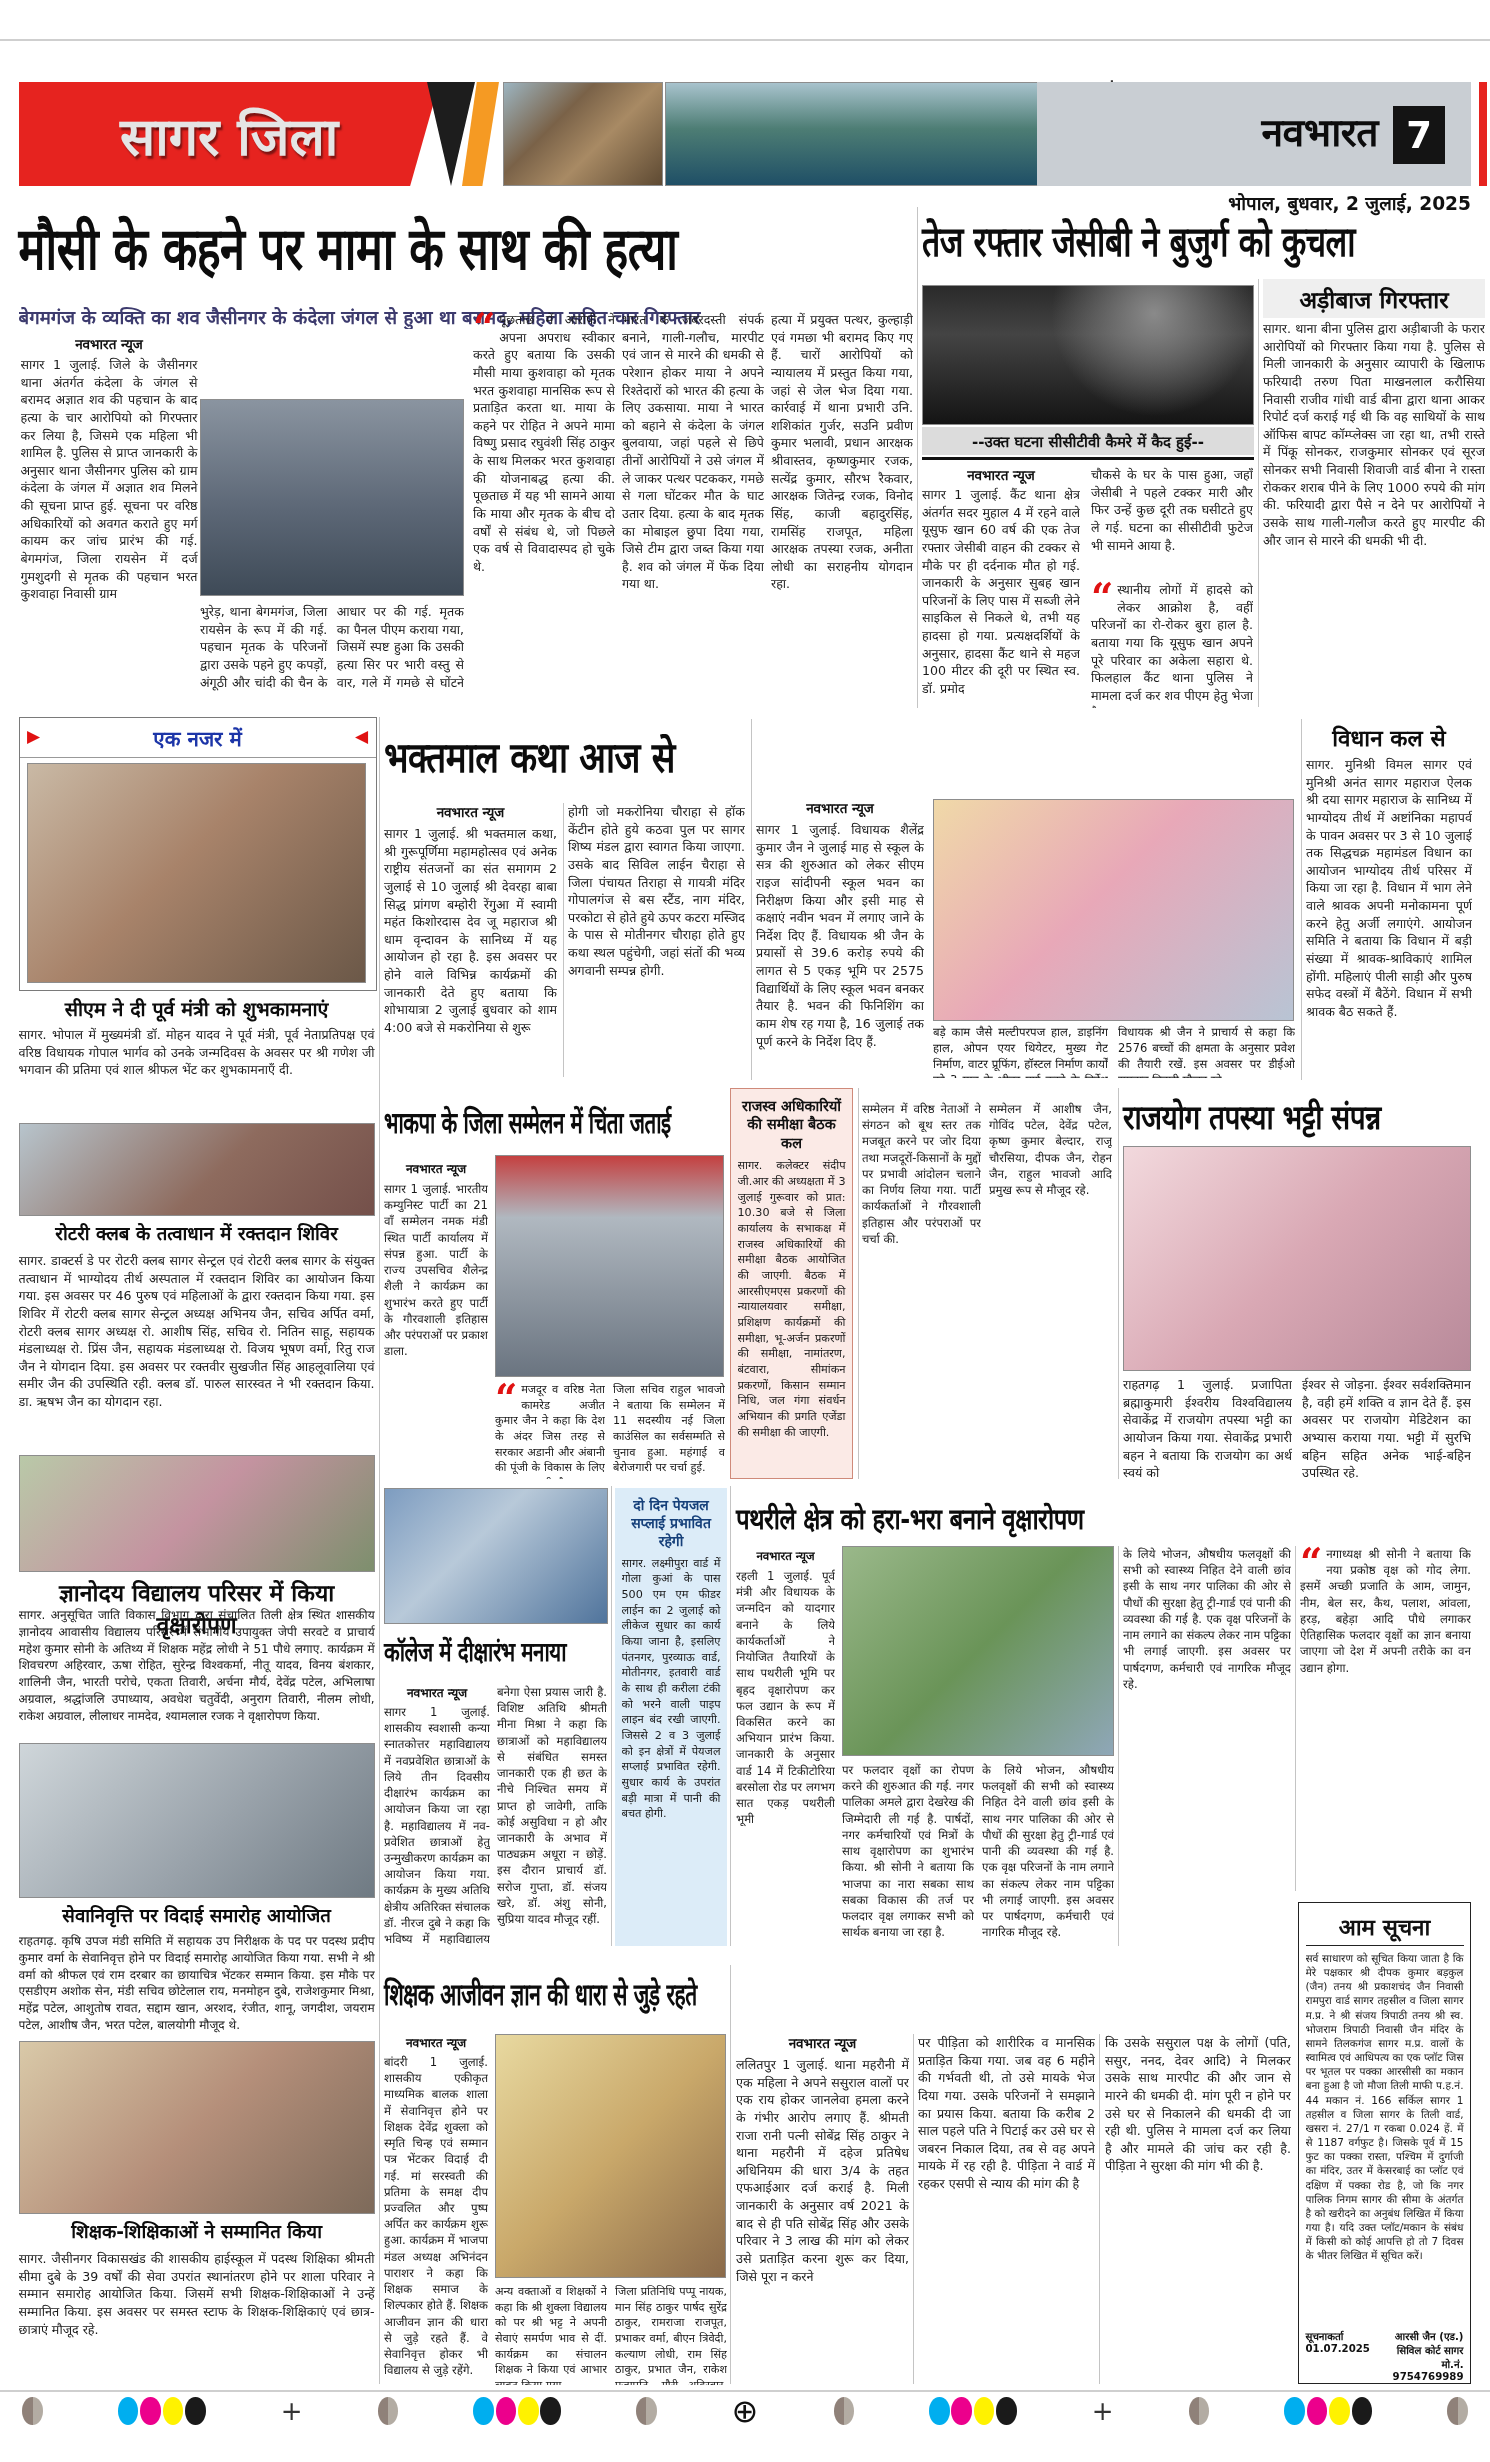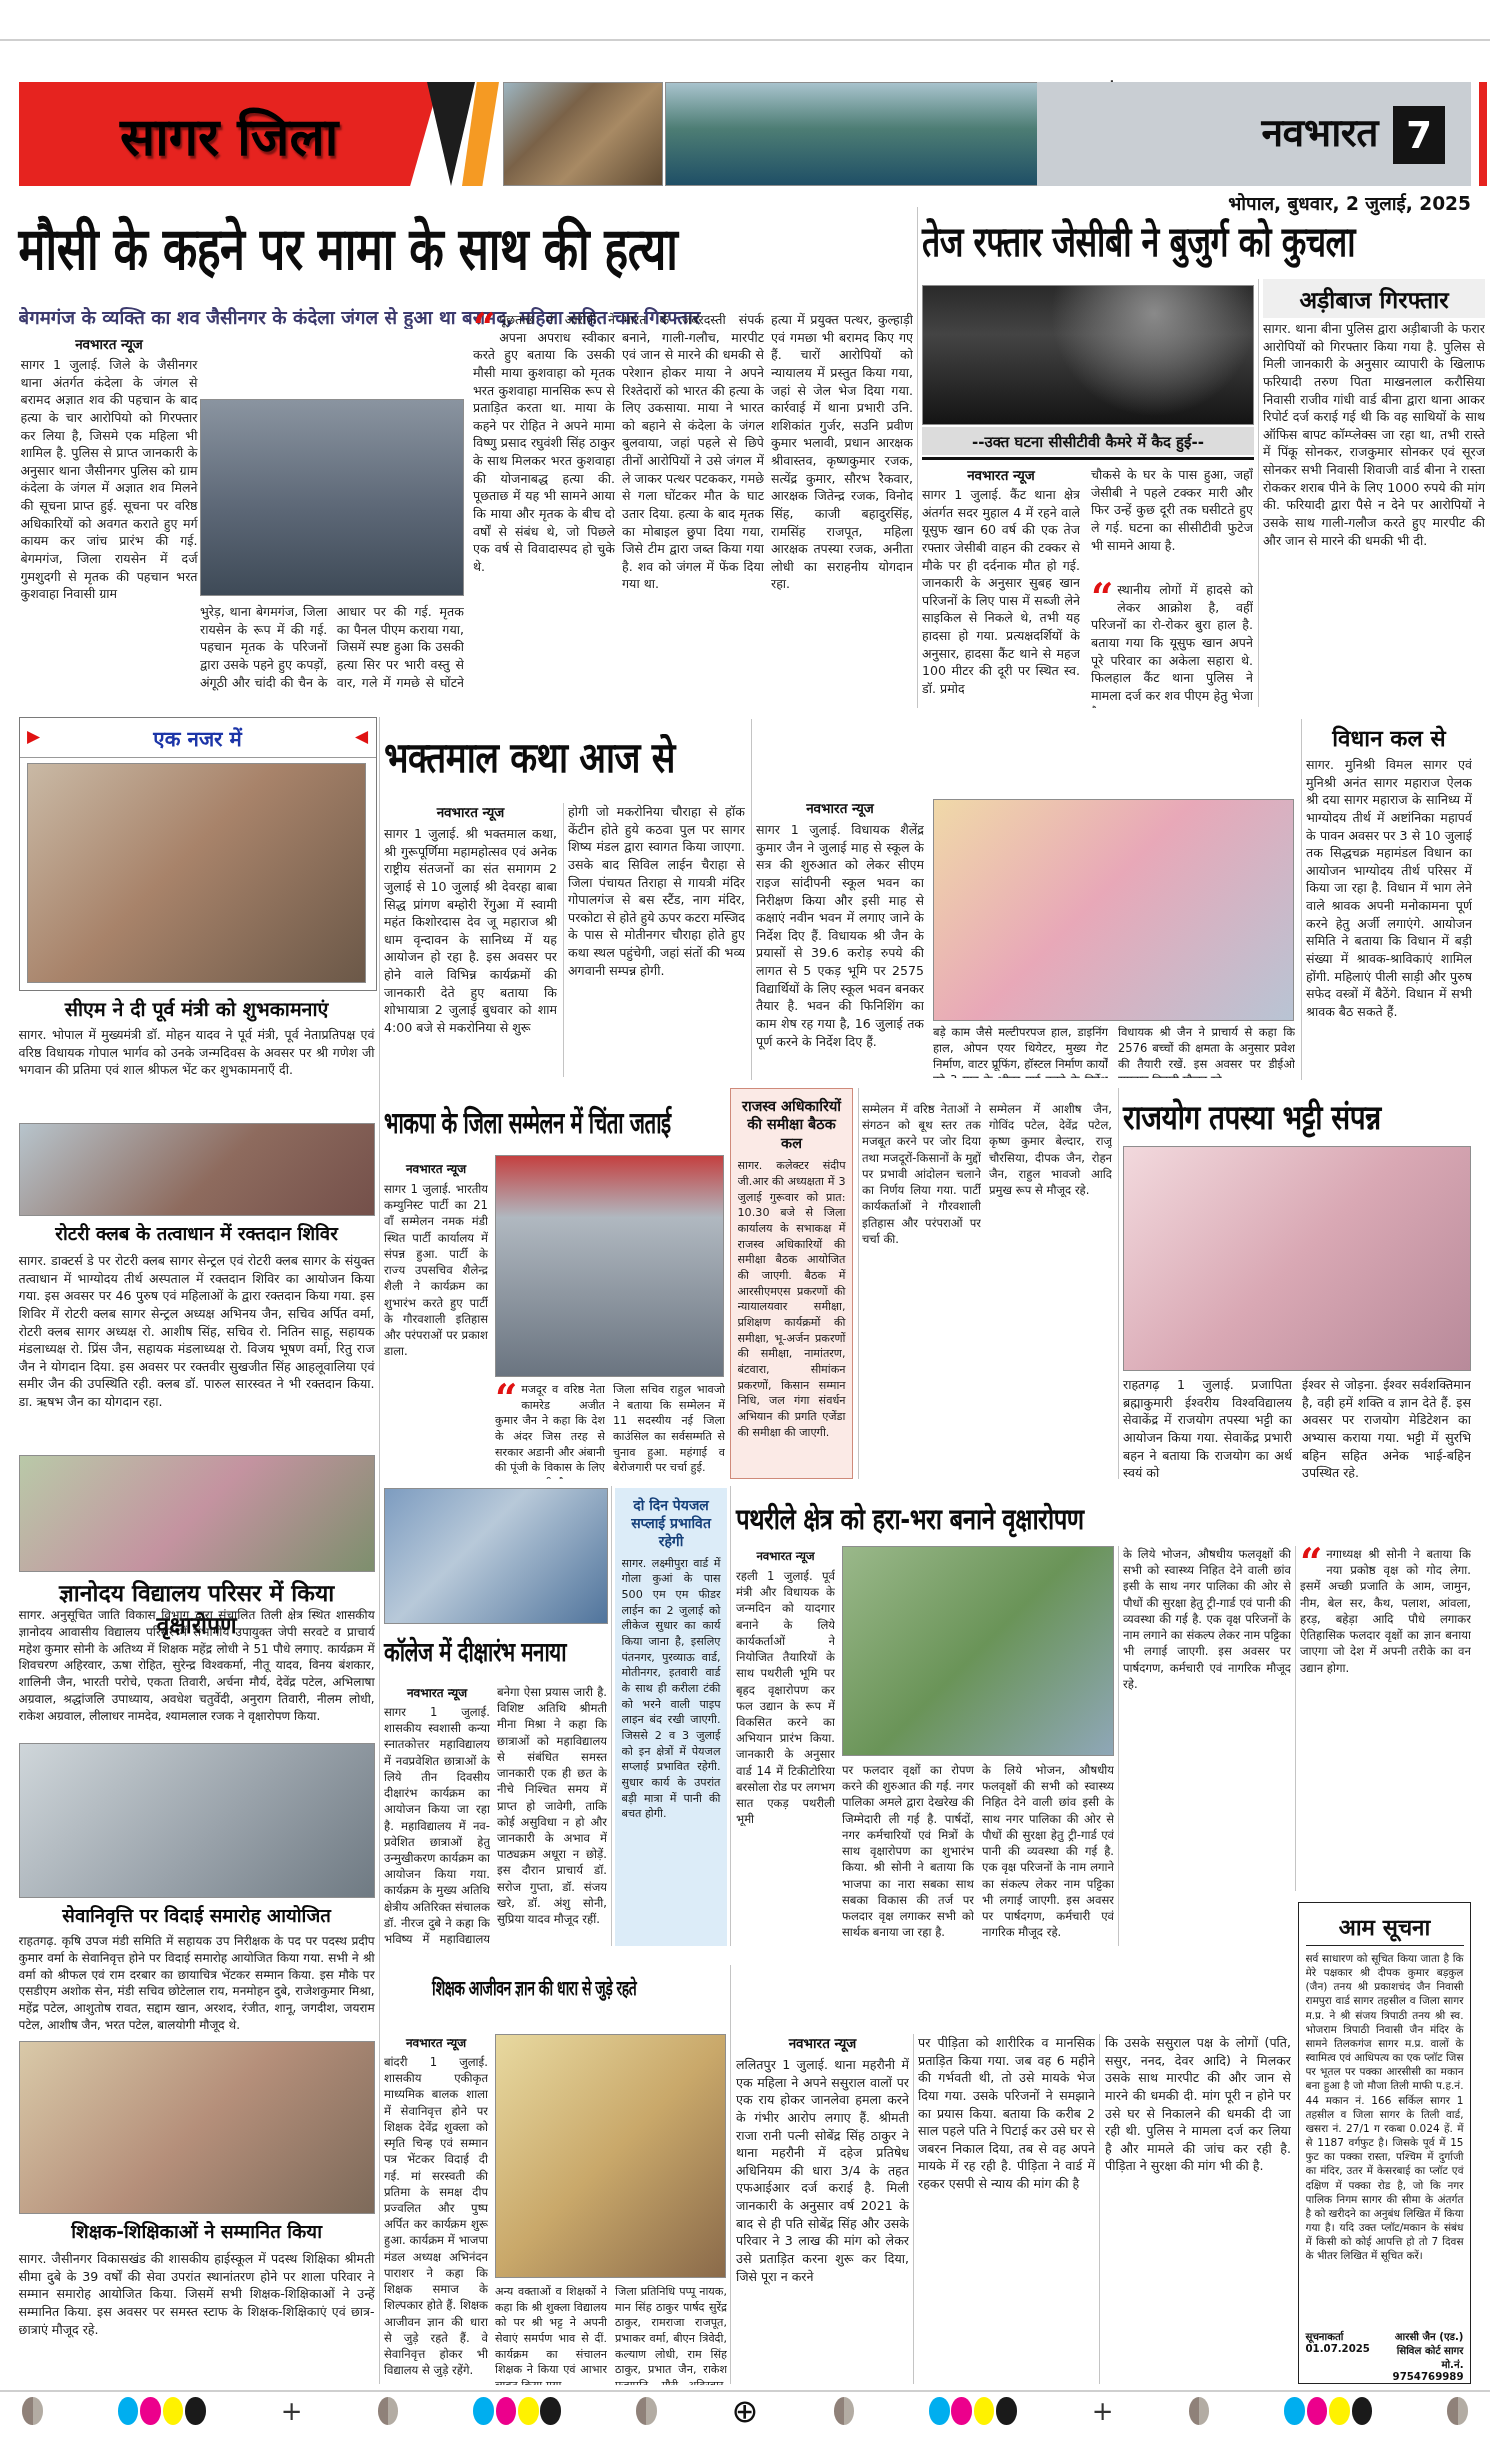--- a/index.html
+++ b/index.html
@@ -14,21 +14,21 @@
   .body{font-size:12.6px;line-height:1.4;text-align:justify;overflow:hidden;color:#1a1a1a;}
   .body.sm{font-size:11.6px;}
   .byline{font-weight:bold;text-align:center;font-size:13.5px;}
   .photo{border:0.9px solid #8d8d8d;box-sizing:border-box;}
   .vr{position:absolute;width:0.9px;background:#c4c4c4;}
   .caphead{font-weight:800;text-align:center;color:#0c0c0c;}
   .q::before{content:"\201C";float:left;font-size:39px;line-height:0.75;color:#e01212;
              font-weight:bold;margin:1.9px 3.7px 0 0;font-family:"DejaVu Serif",serif;}
   .redbox{background:#e6231f;clip-path:polygon(0 0,100% 0,93% 100%,0 100%);
           display:flex;align-items:center;justify-content:center;}
-  .redbox span{color:#000000;font-weight:800;font-size:52px;text-shadow:1.9px 2.8px 1.9px rgba(0,0,0,.45);}
+  .redbox span{color:#e5e5e5;font-weight:800;font-size:52px;text-shadow:1.9px 2.8px 1.9px rgba(0,0,0,.45);}
   .tri-black{width:0;height:0;border-top:104px solid #1d1d1d;border-left:24px solid transparent;border-right:24px solid transparent;}
   .tri-orange{background:#f59a23;clip-path:polygon(40% 0,100% 0,55% 100%,0 100%);}
   .graypanel{background:#c9ced3;}
   .pagebox{background:#141414;color:#fff;display:flex;align-items:center;justify-content:center;
            font-weight:800;font-size:37px;}
   .capband{background:#dcdcdc;display:flex;align-items:center;justify-content:center;
            font-weight:bold;font-size:15px;}
   .boxed{border:0.9px solid #7a7a7a;}
   .eknazar-head{color:#1c35a8;font-weight:800;font-size:20.5px;text-align:center;
                 border-bottom:1.9px solid #999;padding:5.6px 0;position:relative;}
@@ -173,21 +173,21 @@
   <div class="abs byline" style="left:736px;top:1548px;width:99px;font-size:11.6px;">नवभारत न्यूज</div>
   <div class="abs body sm" style="left:736px;top:1568px;width:99px;height:378px;">रहली 1 जुलाई. पूर्व मंत्री और विधायक के जन्मदिन को यादगार बनाने के लिये कार्यकर्ताओं ने नियोजित तैयारियों के साथ पथरीली भूमि पर बृहद वृक्षारोपण कर फल उद्यान के रूप में विकसित करने का अभियान प्रारंभ किया. जानकारी के अनुसार वार्ड 14 में टिकीटोरिया बरसोला रोड पर लगभग सात एकड़ पथरीली भूमी</div>
   <div class="abs photo" style="left:842px;top:1546px;width:272px;height:210px;background:linear-gradient(135deg,#9ab88a 0%,#6a9458 50%,#8fa7b8 100%);"></div>
   <div class="abs body sm" style="left:842px;top:1762px;width:132px;height:184px;">पर फलदार वृक्षों का रोपण करने की शुरुआत की गई. नगर पालिका अमले द्वारा देखरेख की जिम्मेदारी ली गई है. पार्षदों, नगर कर्मचारियों एवं मित्रों के साथ वृक्षारोपण का शुभारंभ किया. श्री सोनी ने बताया कि भाजपा का नारा सबका साथ सबका विकास की तर्ज पर फलदार वृक्ष लगाकर सभी को सार्थक बनाया जा रहा है.</div>
   <div class="abs body sm" style="left:982px;top:1762px;width:132px;height:184px;">के लिये भोजन, औषधीय फलवृक्षों की सभी को स्वास्थ्य निहित देने वाली छांव इसी के साथ नगर पालिका की ओर से पौधों की सुरक्षा हेतु ट्री-गार्ड एवं पानी की व्यवस्था की गई है. एक वृक्ष परिजनों के नाम लगाने का संकल्प लेकर नाम पट्टिका भी लगाई जाएगी. इस अवसर पर पार्षदगण, कर्मचारी एवं नागरिक मौजूद रहे.</div>
   <div class="abs body sm" style="left:1123px;top:1546px;width:168px;height:400px;">के लिये भोजन, औषधीय फलवृक्षों की सभी को स्वास्थ्य निहित देने वाली छांव इसी के साथ नगर पालिका की ओर से पौधों की सुरक्षा हेतु ट्री-गार्ड एवं पानी की व्यवस्था की गई है. एक वृक्ष परिजनों के नाम लगाने का संकल्प लेकर नाम पट्टिका भी लगाई जाएगी. इस अवसर पर पार्षदगण, कर्मचारी एवं नागरिक मौजूद रहे.</div>
   <div class="abs body sm q" style="left:1300px;top:1546px;width:171px;height:345px;">नगाध्यक्ष श्री सोनी ने बताया कि नया प्रकोष्ठ वृक्ष को गोद लेगा. इसमें अच्छी प्रजाति के आम, जामुन, नीम, बेल सर, कैथ, पलाश, आंवला, हरड़, बहेड़ा आदि पौधे लगाकर ऐतिहासिक फलदार वृक्षों का ज्ञान बनाया जाएगा जो देश में अपनी तरीके का वन उद्यान होगा.</div>
   <div class="vr" style="left:1118px;top:1546px;height:400px;"></div>
   <div class="vr" style="left:1295px;top:1546px;height:345px;"></div>
 
-  <div class="abs hl nw" style="left:384px;top:1973px;font-size:14px;margin-left:48px;"><span class="sy14">शिक्षक आजीवन ज्ञान की धारा से जुड़े रहते</span></div>
+  <div class="abs hl nw" style="left:384px;top:1973px;font-size:21px;"><span class="sy14">शिक्षक आजीवन ज्ञान की धारा से जुड़े रहते</span></div>
   <div class="abs byline" style="left:384px;top:2034px;width:104px;font-size:12px;">नवभारत न्यूज</div>
   <div class="abs body sm" style="left:384px;top:2054px;width:104px;height:330px;">बांदरी 1 जुलाई. शासकीय एकीकृत माध्यमिक बालक शाला में सेवानिवृत्त होने पर शिक्षक देवेंद्र शुक्ला को स्मृति चिन्ह एवं सम्मान पत्र भेंटकर विदाई दी गई. मां सरस्वती की प्रतिमा के समक्ष दीप प्रज्वलित और पुष्प अर्पित कर कार्यक्रम शुरू हुआ. कार्यक्रम में भाजपा मंडल अध्यक्ष अभिनंदन पाराशर ने कहा कि शिक्षक समाज के शिल्पकार होते हैं. शिक्षक आजीवन ज्ञान की धारा से जुड़े रहते हैं. वे सेवानिवृत्त होकर भी विद्यालय से जुड़े रहेंगे.</div>
   <div class="abs photo" style="left:495px;top:2034px;width:231px;height:244px;background:linear-gradient(135deg,#e8d9a0 0%,#c9a86a 50%,#8a6a4a 100%);"></div>
   <div class="abs body" style="left:495px;top:2284px;width:112px;height:101px;font-size:11.2px;">अन्य वक्ताओं व शिक्षकों ने कहा कि श्री शुक्ला विद्यालय को पर श्री भट्ट ने अपनी सेवाएं समर्पण भाव से दीं. कार्यक्रम का संचालन शिक्षक ने किया एवं आभार व्यक्त किया गया.</div>
   <div class="abs body" style="left:615px;top:2284px;width:112px;height:101px;font-size:11.2px;">जिला प्रतिनिधि पप्पू नायक, मान सिंह ठाकुर पार्षद सुरेंद्र ठाकुर, रामराजा राजपूत, प्रभाकर वर्मा, बीएन त्रिवेदी, कल्याण लोधी, राम सिंह ठाकुर, प्रभात जैन, राकेश प्रजापति, गौरी अहिरवार, राजेंद्र ठाकुर, विशाल झा, ब्रजकिशोर मिश्रा आदि मौजूद रहे.</div>
   <div class="vr" style="left:730px;top:1965px;height:419px;"></div>
 
   <div class="abs byline" style="left:736px;top:2034px;width:173px;">नवभारत न्यूज</div>
   <div class="abs body" style="left:736px;top:2056px;width:173px;height:328px;">ललितपुर 1 जुलाई. थाना महरौनी में एक महिला ने अपने ससुराल वालों पर एक राय होकर जानलेवा हमला करने के गंभीर आरोप लगाए हैं. श्रीमती राजा रानी पत्नी सोबेंद्र सिंह ठाकुर ने थाना महरौनी में दहेज प्रतिषेध अधिनियम की धारा 3/4 के तहत एफआईआर दर्ज कराई है. मिली जानकारी के अनुसार वर्ष 2021 के बाद से ही पति सोबेंद्र सिंह और उसके परिवार ने 3 लाख की मांग को लेकर उसे प्रताड़ित करना शुरू कर दिया, जिसे पूरा न करने</div>
   <div class="abs body" style="left:918px;top:2034px;width:177px;height:350px;">पर पीड़िता को शारीरिक व मानसिक प्रताड़ित किया गया. जब वह 6 महीने की गर्भवती थी, तो उसे मायके भेज दिया गया. उसके परिजनों ने समझाने का प्रयास किया. बताया कि करीब 2 साल पहले पति ने पिटाई कर उसे घर से जबरन निकाल दिया, तब से वह अपने मायके में रह रही है. पीड़िता ने वार्ड में रहकर एसपी से न्याय की मांग की है</div>

